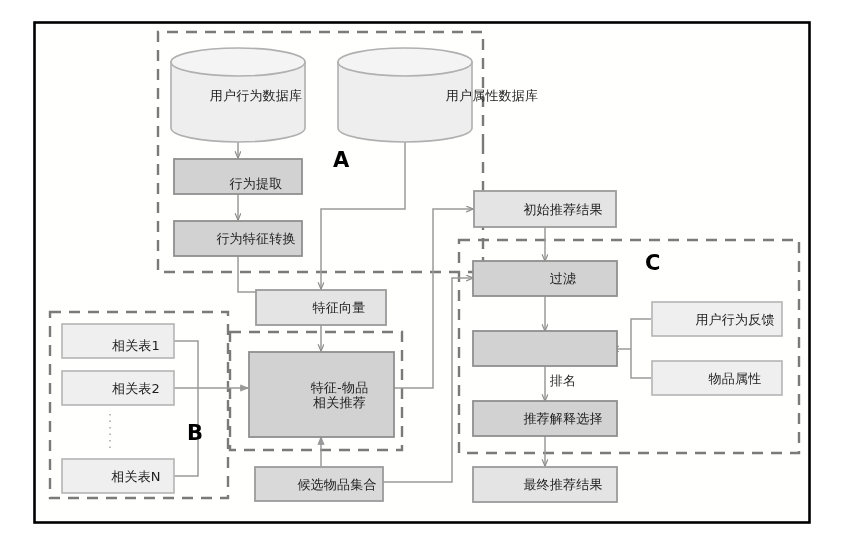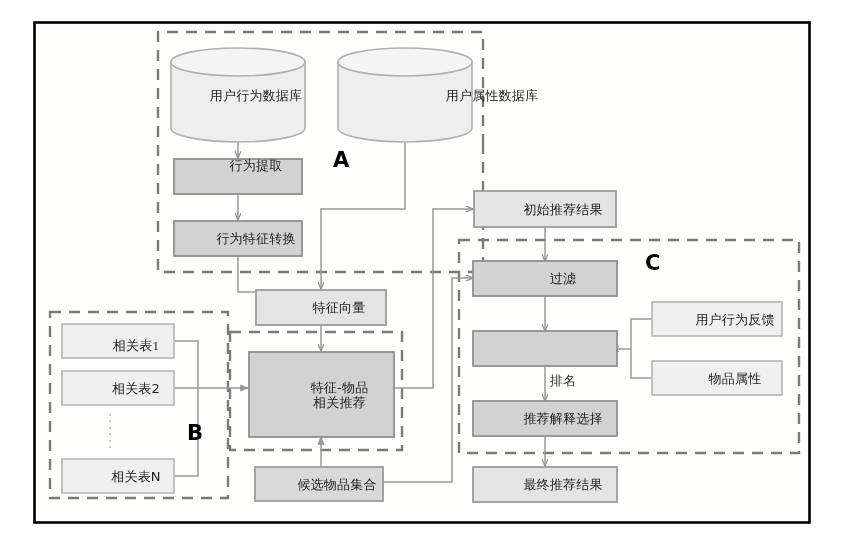--- a/index.html
+++ b/index.html
@@ -121,25 +121,25 @@
     <rect x="473" y="331" width="144" height="35" fill="#d2d2d2" stroke="#8f8f8f" stroke-width="1.8"></rect>
     <rect x="473" y="401" width="144" height="35" fill="#d2d2d2" stroke="#8f8f8f" stroke-width="1.8"></rect>
     <rect x="473" y="467" width="144" height="35" fill="#e4e4e4" stroke="#9b9b9b" stroke-width="1.8"></rect>
 
     <rect x="652" y="302" width="130" height="34" fill="#efefef" stroke="#b4b4b4" stroke-width="1.6"></rect>
     <rect x="652" y="361" width="130" height="34" fill="#efefef" stroke="#b4b4b4" stroke-width="1.6"></rect>
   </svg>
 
   <div class="node-label" style="left:171px;top:62px;width:134px;height:66px;">用户行为数据库</div>
   <div class="node-label" style="left:352px;top:62px;width:154px;height:66px;margin-left:45px;">用户属性数据库</div>
-  <div class="node-label" style="left:174px;top:148px;width:128px;height:35px;">行为提取</div>
+  <div class="node-label" style="left:174px;top:166px;width:128px;height:35px;">行为提取</div>
   <div class="node-label" style="left:174px;top:221px;width:128px;height:35px;">行为特征转换</div>
   <div class="node-label" style="left:256px;top:290px;width:130px;height:35px;">特征向量</div>
 
-  <div class="node-label" style="left:62px;top:324px;width:112px;height:42px;font-family:Liberation Serif, serif;">相关表1</div>
+  <div class="node-label" style="left:62px;top:324px;width:112px;height:42px;">相关表1</div>
   <div class="node-label" style="left:62px;top:371px;width:112px;height:34px;">相关表2</div>
   <div class="node-label" style="left:62px;top:459px;width:112px;height:34px;">相关表N</div>
 
   <div class="node-label" style="left:249px;top:352px;width:145px;height:85px;">特征-物品
 相关推荐</div>
   <div class="node-label" style="left:255px;top:467px;width:128px;height:34px;">候选物品集合</div>
 
   <div class="node-label" style="left:474px;top:191px;width:142px;height:36px;">初始推荐结果</div>
   <div class="node-label" style="left:473px;top:261px;width:144px;height:35px;">过滤</div>
   <div class="node-label" style="left:473px;top:331px;width:144px;height:35px;margin-top:32px;">排名</div>

